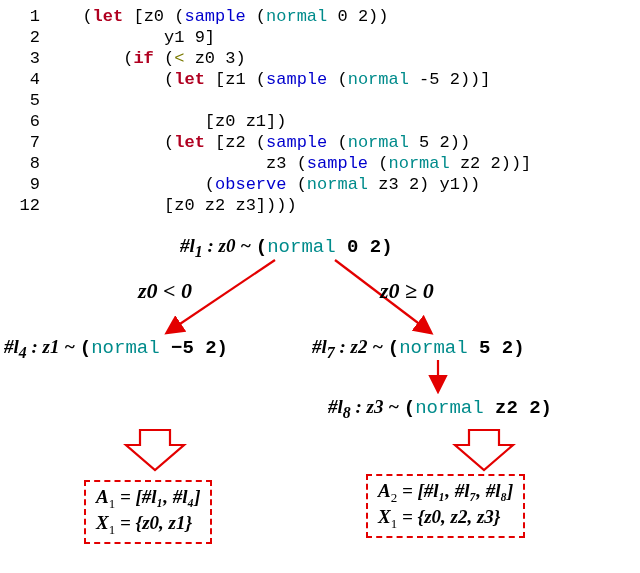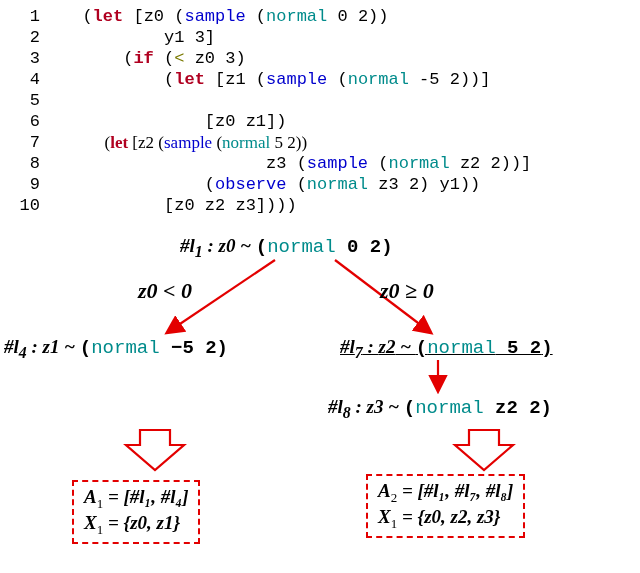--- a/index.html
+++ b/index.html
@@ -86,51 +86,51 @@
 
 <div class="page">
 
   <div class="code" id="code-container">
       <div class="code-line">
         <span class="lineno">1</span>
         <span style="white-space: pre; text-align: center;">  <span class="tok-par">(</span><span class="tok-kw">let </span><span class="tok-par">[</span><span class="tok-id">z0 </span><span class="tok-par">(</span><span class="tok-act">sample </span><span class="tok-par">(</span><span class="tok-fn">normal </span><span class="tok-num">0 2</span><span class="tok-par">))</span></span>
       </div>
       <div class="code-line">
         <span class="lineno">2</span>
-        <span style="white-space: pre;">          <span class="tok-id">y1 3</span><span class="tok-par">]</span></span>
+        <span style="white-space: pre;">          <span class="tok-id">y1 9</span><span class="tok-par">]</span></span>
       </div>
       <div class="code-line">
         <span class="lineno">3</span>
         <span style="white-space: pre;">      <span class="tok-par">(</span><span class="tok-kw">if </span><span class="tok-par">(</span><span class="tok-op">&lt; </span><span class="tok-id">z0 3</span><span class="tok-par">)</span></span>
       </div>
       <div class="code-line">
         <span class="lineno">4</span>
         <span style="white-space: pre;">          <span class="tok-par">(</span><span class="tok-kw">let </span><span class="tok-par">[</span><span class="tok-id">z1 </span><span class="tok-par">(</span><span class="tok-act">sample </span><span class="tok-par">(</span><span class="tok-fn">normal </span><span class="tok-num">-5 2</span><span class="tok-par">))]</span></span>
       </div>
       <div class="code-line">
         <span class="lineno">5</span>
       </div>
       <div class="code-line">
         <span class="lineno">6</span>
         <span style="white-space: pre;">              <span class="tok-par">[</span><span class="tok-id">z0 z1</span><span class="tok-par">])</span></span>
       </div>
       <div class="code-line">
         <span class="lineno">7</span>
-        <span style="white-space: pre; font-family: Liberation Serif, serif;">          <span class="tok-par">(</span><span class="tok-kw">let </span><span class="tok-par">[</span><span class="tok-id">z2 </span><span class="tok-par">(</span><span class="tok-act">sample </span><span class="tok-par">(</span><span class="tok-fn">normal </span><span class="tok-num">5 2</span><span class="tok-par">))</span></span>
+        <span style="white-space: pre;">          <span class="tok-par">(</span><span class="tok-kw">let </span><span class="tok-par">[</span><span class="tok-id">z2 </span><span class="tok-par">(</span><span class="tok-act">sample </span><span class="tok-par">(</span><span class="tok-fn">normal </span><span class="tok-num">5 2</span><span class="tok-par">))</span></span>
       </div>
       <div class="code-line">
         <span class="lineno">8</span>
         <span style="white-space: pre;">                    <span class="tok-id">z3 </span><span class="tok-par">(</span><span class="tok-act">sample </span><span class="tok-par">(</span><span class="tok-fn">normal </span><span class="tok-id">z2 2</span><span class="tok-par">))]</span></span>
       </div>
       <div class="code-line">
         <span class="lineno">9</span>
         <span style="white-space: pre;">              <span class="tok-par">(</span><span class="tok-act">observe </span><span class="tok-par">(</span><span class="tok-fn">normal </span><span class="tok-id">z3 2</span><span class="tok-par">) </span><span class="tok-id">y1</span><span class="tok-par">))</span></span>
       </div>
       <div class="code-line">
-        <span class="lineno">10</span>
+        <span class="lineno">12</span>
         <span style="white-space: pre;">          <span class="tok-par">[</span><span class="tok-id">z0 z2 z3</span><span class="tok-par">])))</span></span>
       </div>
     </div>
 
   <div class="diagram">
     <svg width="640" height="353">
       <defs>
         <marker id="arrowhead" markerWidth="9" markerHeight="9" refX="7" refY="4.5" orient="auto">
           <polygon points="0 0, 9 4.5, 0 9" fill="#e30000"></polygon>
         </marker>
@@ -155,29 +155,29 @@
       <span>#l</span><sub>1</sub> : <span>z0</span> ~ <span class="mono">(</span><span class="fn">normal</span><span class="mono"> <span>0 2</span>)</span>
     </div>
 
     <div class="cond" style="left:138px; top:58px;">z0 &lt; 0</div>
     <div class="cond" style="left:380px; top:58px;text-align:center;">z0 ≥ 0</div>
 
     <div class="label" style="left:4px; top:116px;">
       <span>#l</span><sub>4</sub> : <span>z1</span> ~ <span class="mono">(</span><span class="fn">normal</span><span class="mono"> <span>−5 2</span>)</span>
     </div>
 
-    <div class="label" style="left:340px; top:116px;text-decoration:underline;">
+    <div class="label" style="left:312px; top:116px;">
       <span>#l</span><sub>7</sub> : <span>z2</span> ~ <span class="mono">(</span><span class="fn">normal</span><span class="mono"> <span>5 2</span>)</span>
     </div>
 
     <div class="label" style="left:328px; top:176px;">
       <span>#l</span><sub>8</sub> : <span>z3</span> ~ <span class="mono">(</span><span class="fn">normal</span><span class="mono"> <span>z2 2</span>)</span>
     </div>
 
-    <div class="setbox" style="left:72px; top:260px;">
+    <div class="setbox" style="left:84px; top:260px;">
       <div><span class="calA">A</span><span class="sub">1</span> <span class="bold">= [#l₁, #l₄]</span></div>
       <div><span class="calX">X</span><span class="sub">1</span> <span class="bold">= {z0, z1}</span></div>
     </div>
 
     <div class="setbox" style="left:366px; top:254px;">
       <div><span class="calA">A</span><span class="sub">2</span> <span class="bold">= [#l₁, #l₇, #l₈]</span></div>
       <div><span class="calX">X</span><span class="sub">1</span> <span class="bold">= {z0, z2, z3}</span></div>
     </div>
   </div>
 

